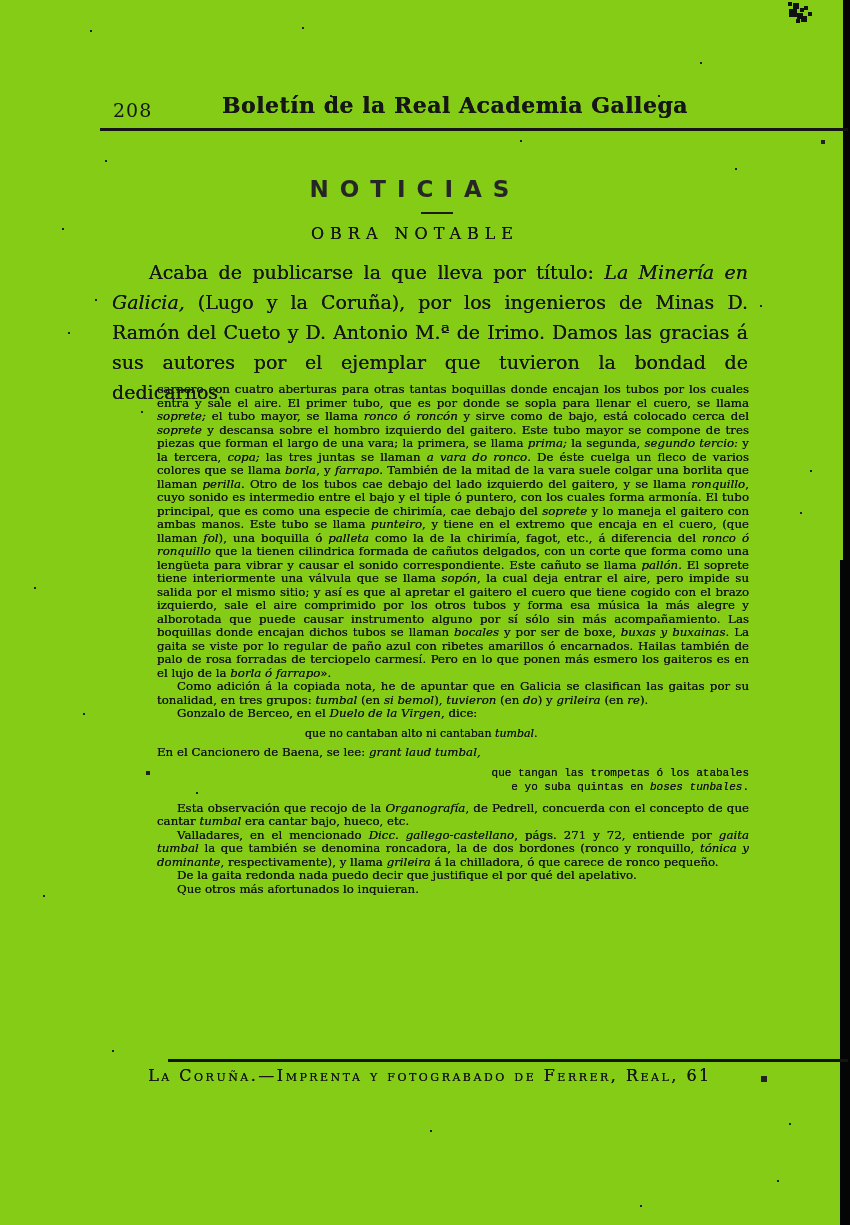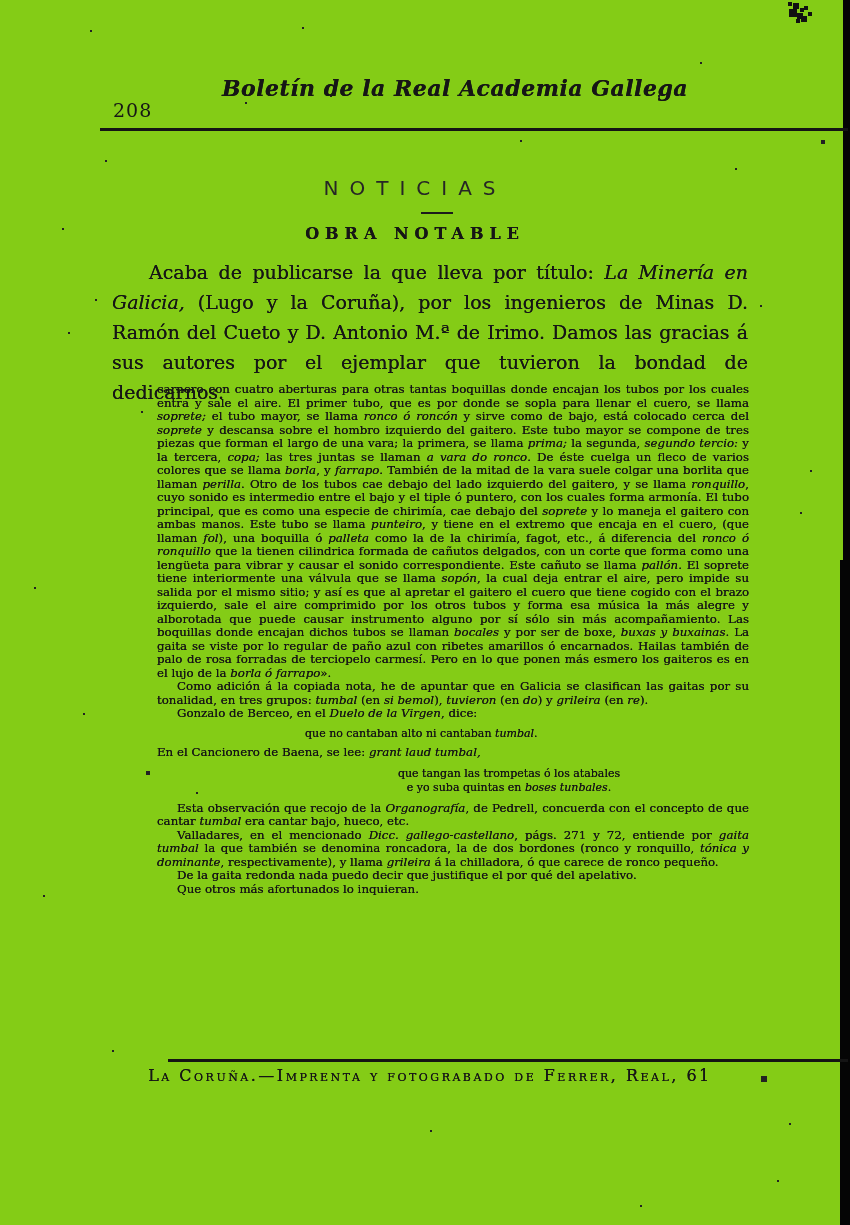--- a/index.html
+++ b/index.html
@@ -17,45 +17,45 @@
     box-shadow:105px 160px 0 #222, 302px 27px 0 #222, 700px 62px 0 #222, 822px 141px 0 1px #222,
       95px 299px 0 #222, 141px 411px 0 #222, 62px 228px 0 #222, 34px 587px 0 #222,
       83px 713px 0 #222, 147px 772px 0 1px #222, 196px 792px 0 #222, 43px 895px 0 #222,
       763px 1078px 0 2px #222, 789px 1123px 0 #222, 520px 140px 0 #222, 658px 95px 0 #222,
       245px 102px 0 #222, 760px 305px 0 #222, 800px 512px 0 #222, 777px 1180px 0 #222,
       112px 1050px 0 #222, 430px 1130px 0 #222, 90px 30px 0 #222, 640px 1205px 0 #222,
       330px 95px 0 #222, 735px 168px 0 #222, 810px 470px 0 #222, 68px 332px 0 #222; }
 
   
   .page-number { position:absolute; left:113px; top:99px; font-size:19px; letter-spacing:1px; }
-  .journal-title { position:absolute; left:180px; right:120px; top:75px; text-align:center;
-    font-size:22px; font-weight:bold; font-style:italic; letter-spacing:0.5px;
+  .journal-title { position:absolute; left:180px; right:120px; top:92px; text-align:center;
+    font-size:22px; font-weight:bold; letter-spacing:0.5px;
     text-shadow:0 0 0.6px currentColor; }
   .header-rule { position:absolute; left:100px; top:128px; width:748px; height:3px; background:#141414; }
 
   
   .section-title { position:absolute; left:0; right:20px; top:176px; text-align:center;
-    font-family:"DejaVu Sans", sans-serif; font-weight:400; font-size:20px; letter-spacing:11px;
+    font-family:"DejaVu Sans", sans-serif; font-weight:700; font-size:23px; letter-spacing:11px;
     color:#262626; }
   .title-dash { position:absolute; left:421px; top:212px; width:32px; height:2px; background:#1c1c1c; }
   .section-subtitle { position:absolute; left:0; right:20px; top:224px; text-align:center;
-    font-size:16px; font-weight:bold; letter-spacing:6px; text-shadow:0 0 0.5px currentColor; }
+    font-size:16px; font-weight:normal; letter-spacing:6px; text-shadow:0 0 0.5px currentColor; }
 
   
   .intro { position:absolute; left:112px; top:257px; width:636px; font-size:19px; line-height:30px;
     text-align:justify; text-indent:37px; text-shadow:0 0 0.4px currentColor; }
 
   
   .note-block { position:absolute; left:157px; top:383px; width:592px; font-size:11.8px;
     line-height:13.5px; text-shadow:0 0 0.3px currentColor; }
   .np { margin:0; text-align:justify; }
   .np.indent { text-indent:20px; }
   .np.noindent { text-indent:0; }
   .np.quote  { text-align:left; text-indent:0; font-size:11px; margin:6px 0 6px 148px; }
-  .np.quote2 { text-align:center; text-indent:0; font-size:11px; margin:1px 0 1px 112px; }
+  .np.quote2 { text-align:right; text-indent:0; font-size:11px; margin:1px 0 1px 112px;font-family:Liberation Mono, monospace; }
   .np.quote2.first { margin-top:7px; }
   .np.quote2.last { margin-bottom:7px; }
   .np em, .intro em { font-style:italic; }
 
   
   .footer-rule { position:absolute; left:168px; top:1059px; width:680px; height:3px; background:#141414; }
   .imprint { position:absolute; left:120px; right:110px; top:1066px; text-align:center;
     font-variant:small-caps; font-size:16px; letter-spacing:2.5px;
     text-shadow:0 0 0.5px currentColor; }
 </style>

